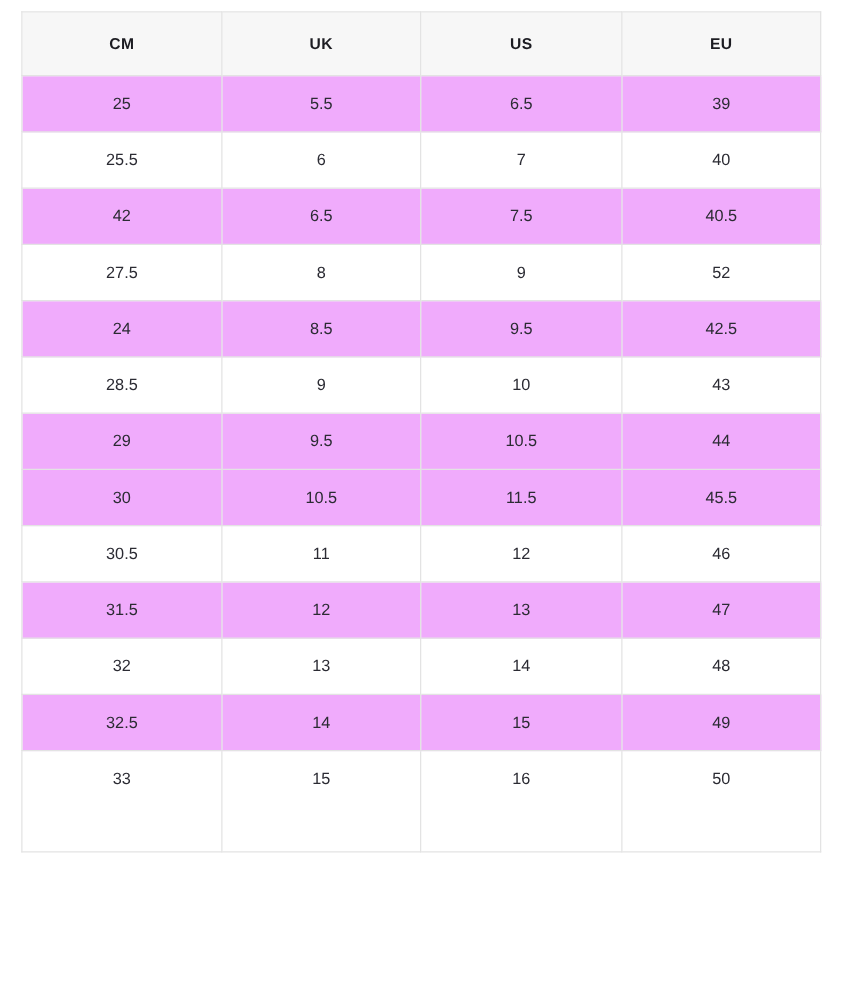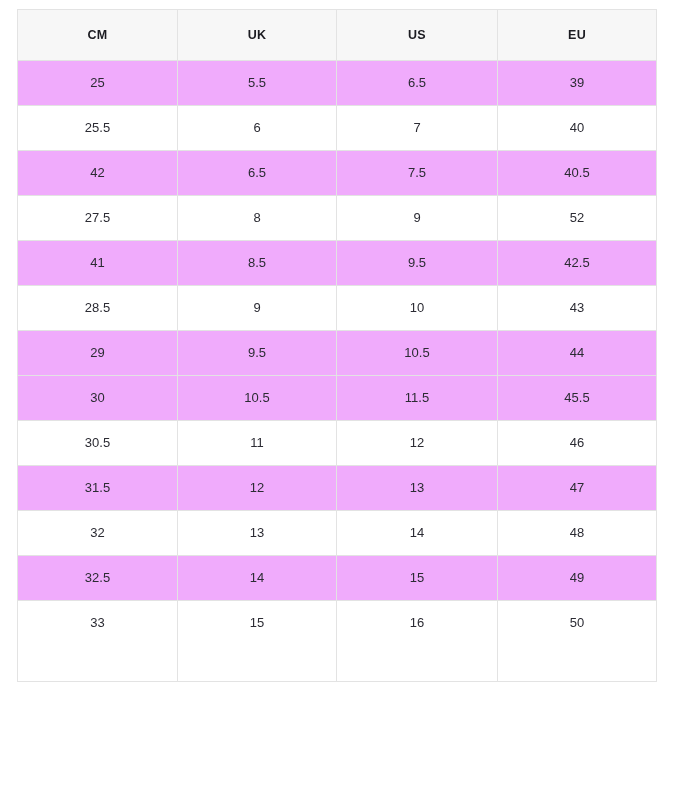--- a/index.html
+++ b/index.html
@@ -108,21 +108,21 @@
           <td>7.5</td>
           <td>40.5</td>
         </tr>
         <tr>
           <td>27.5</td>
           <td>8</td>
           <td>9</td>
           <td>52</td>
         </tr>
         <tr class="row-alt">
-          <td>41</td>
+          <td>24</td>
           <td>8.5</td>
           <td>9.5</td>
           <td>42.5</td>
         </tr>
         <tr>
           <td>28.5</td>
           <td>9</td>
           <td>10</td>
           <td>43</td>
         </tr>

